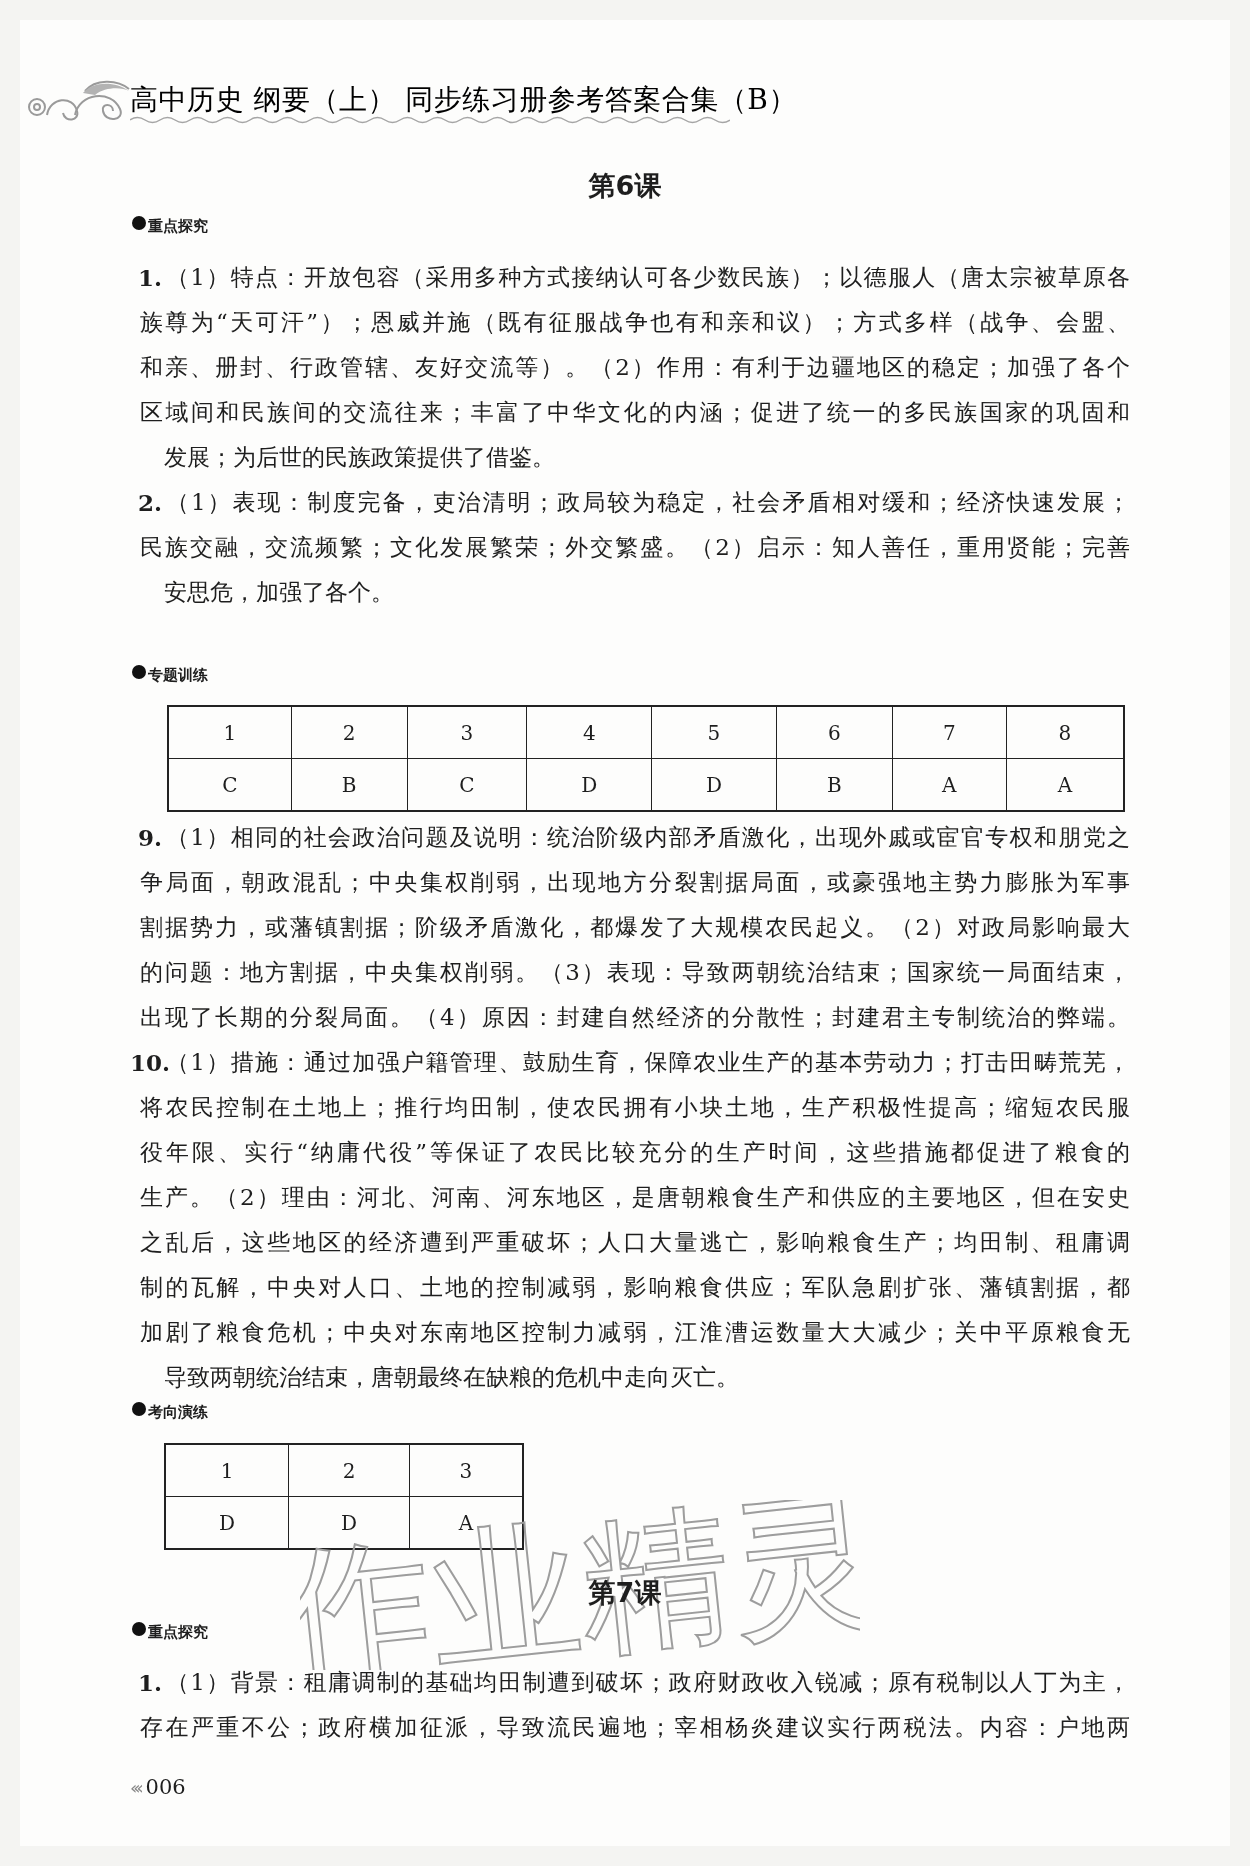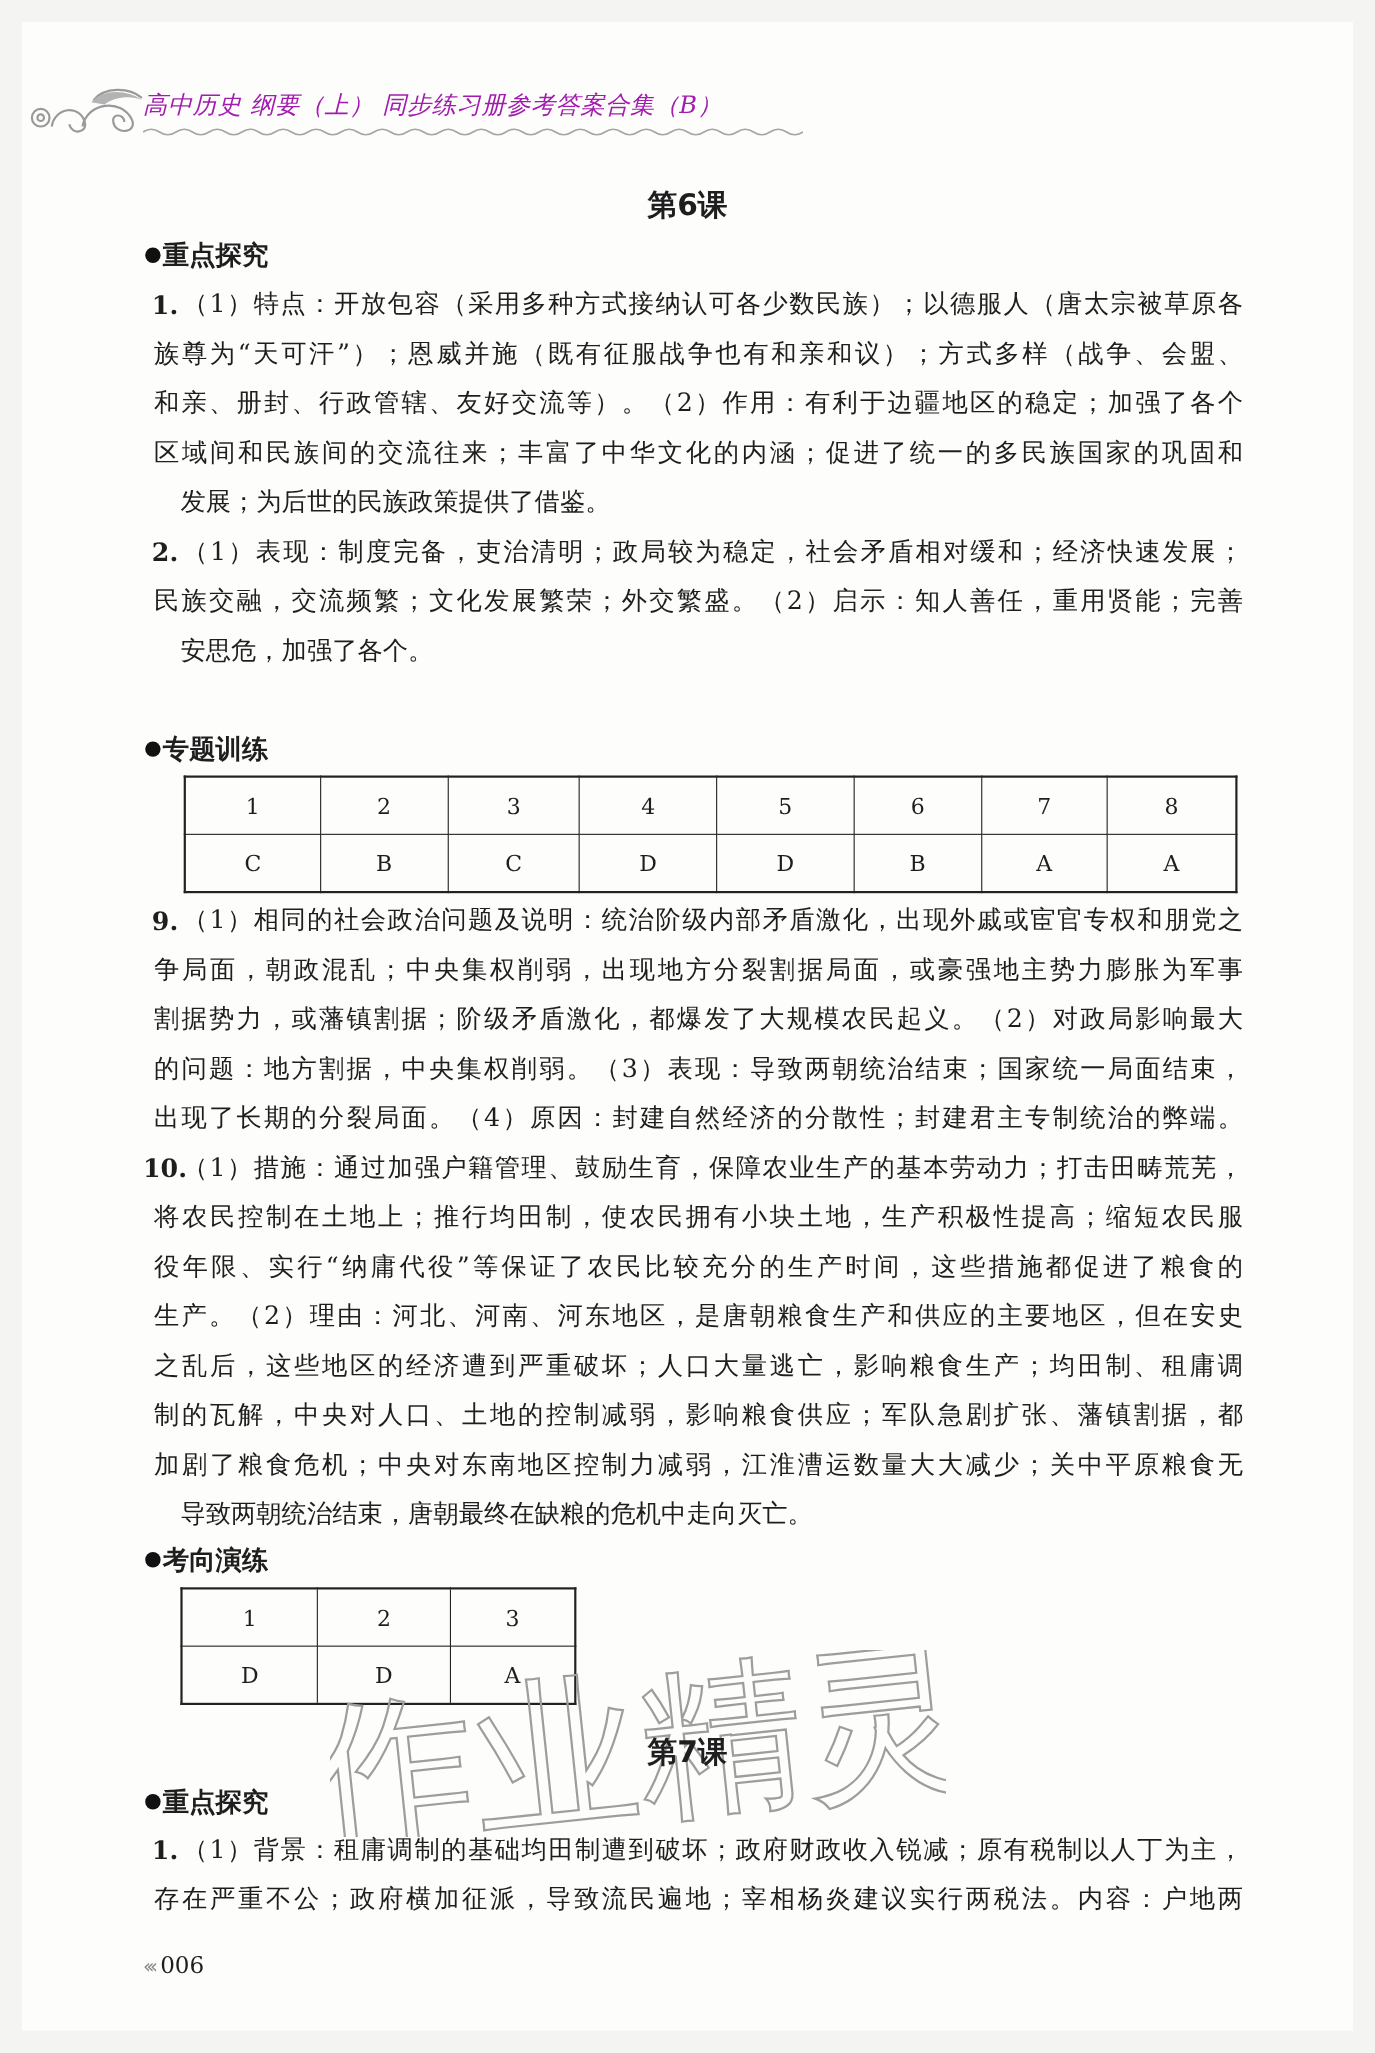--- a/index.html
+++ b/index.html
@@ -2,24 +2,24 @@
 <html><head>
 <meta charset="utf-8">
 <style>
   html, body { margin:0; padding:0; }
   body { width:1250px; height:1866px; background:#f4f4f2; position:relative; overflow:hidden;
          font-family:"DejaVu Serif","Liberation Serif",serif; color:#1e1e1e; }
   .page { position:absolute; left:20px; top:20px; width:1210px; height:1826px; background:#fdfdfc; }
   .abs { position:absolute; }
   .header { left:25px; top:75px; height:50px; width:700px; }
   .header .ornament { position:absolute; left:0; top:0; width:110px; height:50px; }
-  .header .title { position:absolute; left:105px; top:6px; font-size:22px; letter-spacing:0.5px; white-space:nowrap; color:#a21caf;font-style:italic; }
+  .header .title { position:absolute; left:105px; top:6px; font-size:28px; letter-spacing:0.5px; white-space:nowrap; color:#000000; }
   .header .wave { position:absolute; left:105px; top:40px; width:600px; height:10px; }
   .lesson-title { left:0; width:1250px; text-align:center; font-family:"DejaVu Sans","Liberation Sans",sans-serif; font-weight:bold; font-size:27px; }
-  .section-heading { left:132px; font-family:"DejaVu Sans","Liberation Sans",sans-serif; font-weight:bold; font-size:24px; }
+  .section-heading { left:132px; font-family:"DejaVu Sans","Liberation Sans",sans-serif; font-weight:bold; font-size:15px; }
   .section-heading .dot { display:inline-block; width:14px; height:14px; border-radius:50%; background:#111; margin-right:2px; vertical-align:1px; }
   .para { left:140px; width:990px; font-size:23px; line-height:45px; text-align:justify; }
   .para .num { font-weight:bold; position:absolute; left:-2px; }
   .para .line { display:block; height:45px; white-space:nowrap; overflow:hidden; text-align-last:justify; }
   .para .line.last { text-align-last:left;margin-left:24px; }
   .para .indent { padding-left:26px; }
   table.ans { border-collapse:collapse; position:absolute; font-size:20px; }
   table.ans td { border:1.5px solid #222; text-align:center; vertical-align:middle; height:49px; }
   table.ans { border:2.5px solid #222; }
   .watermark { left:300px; top:1500px; width:560px; height:170px; }

